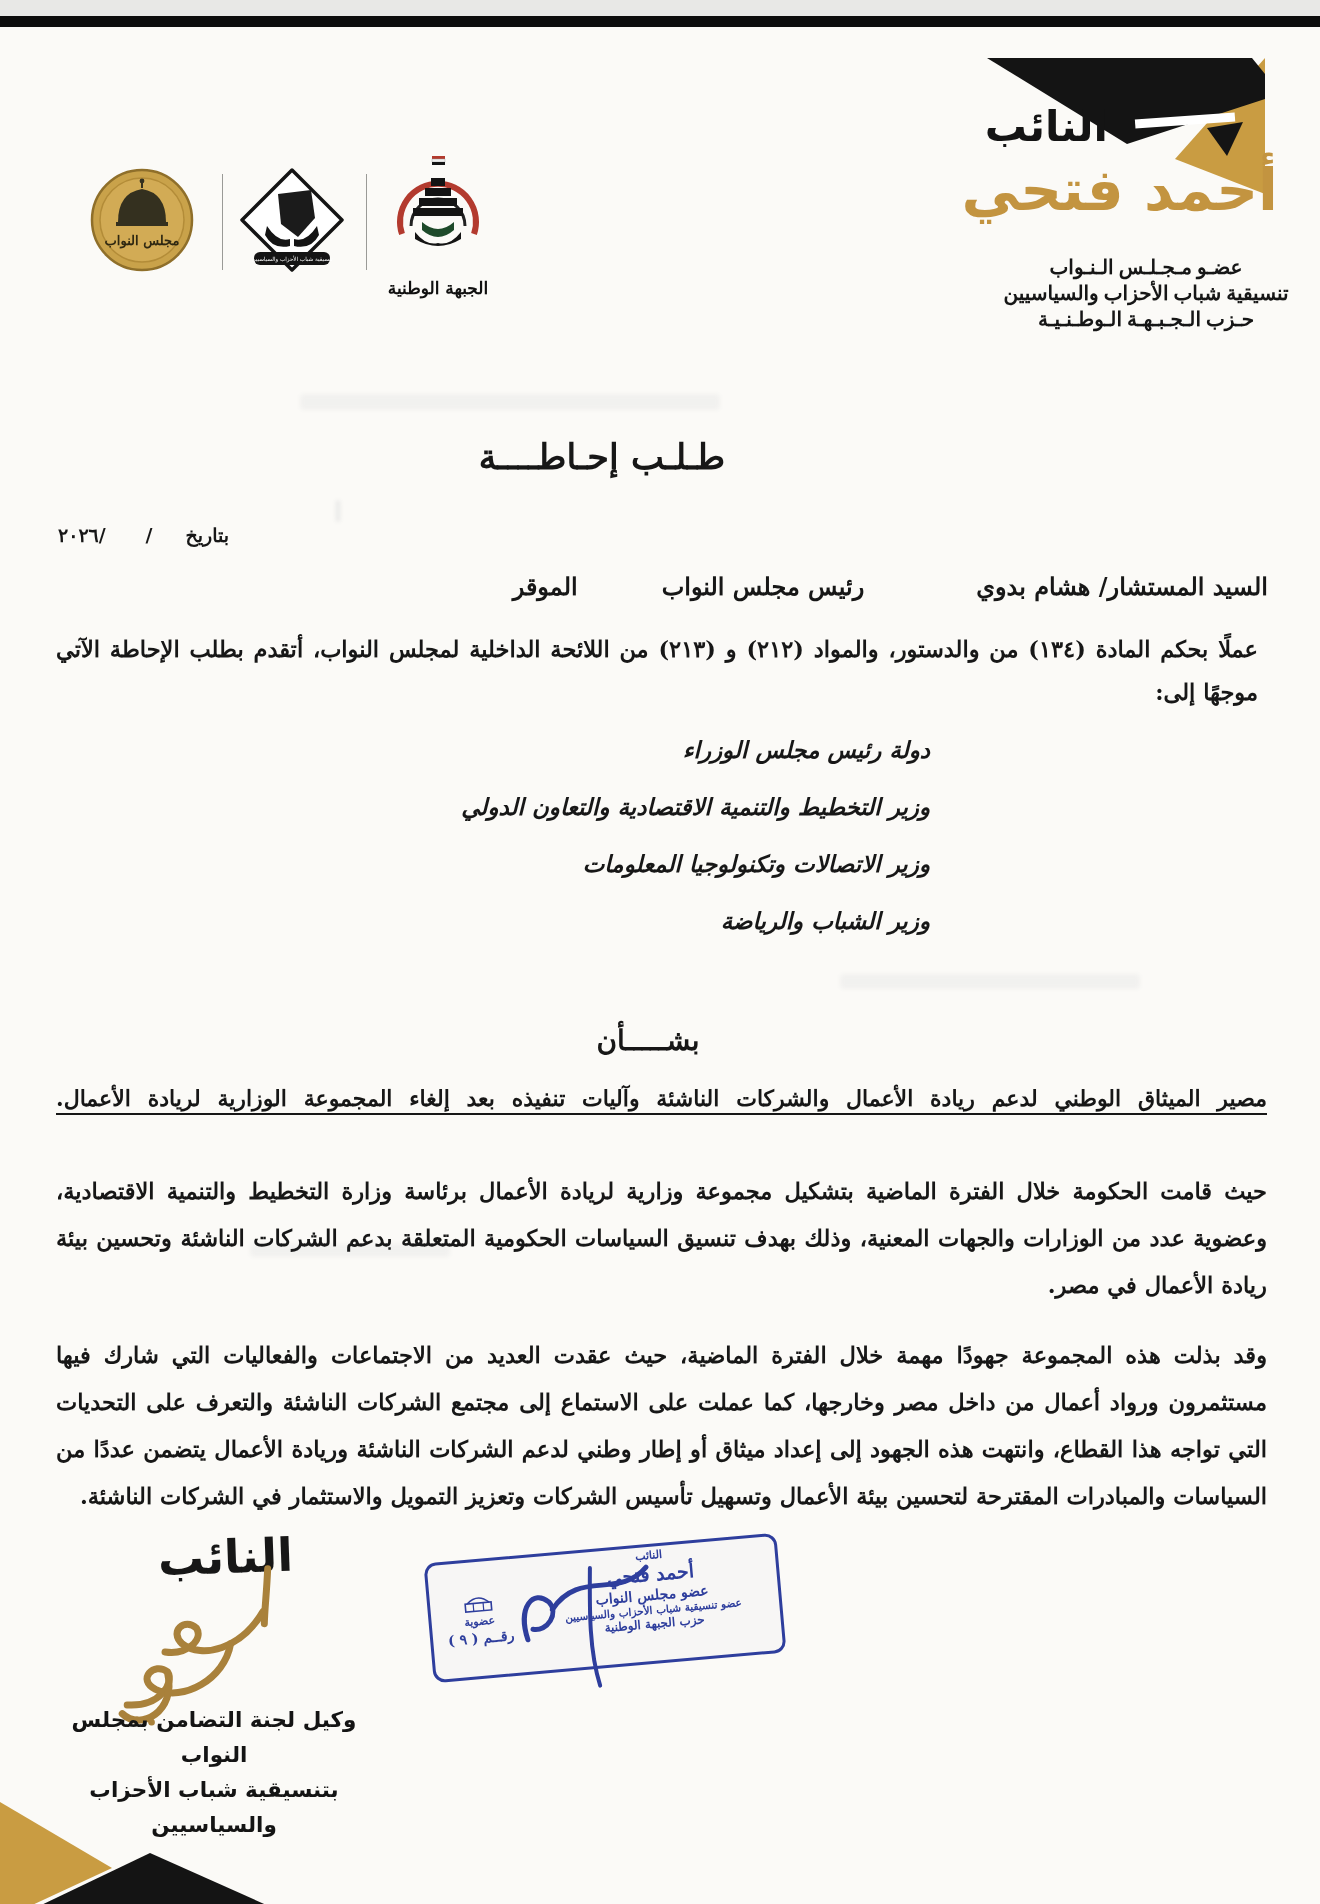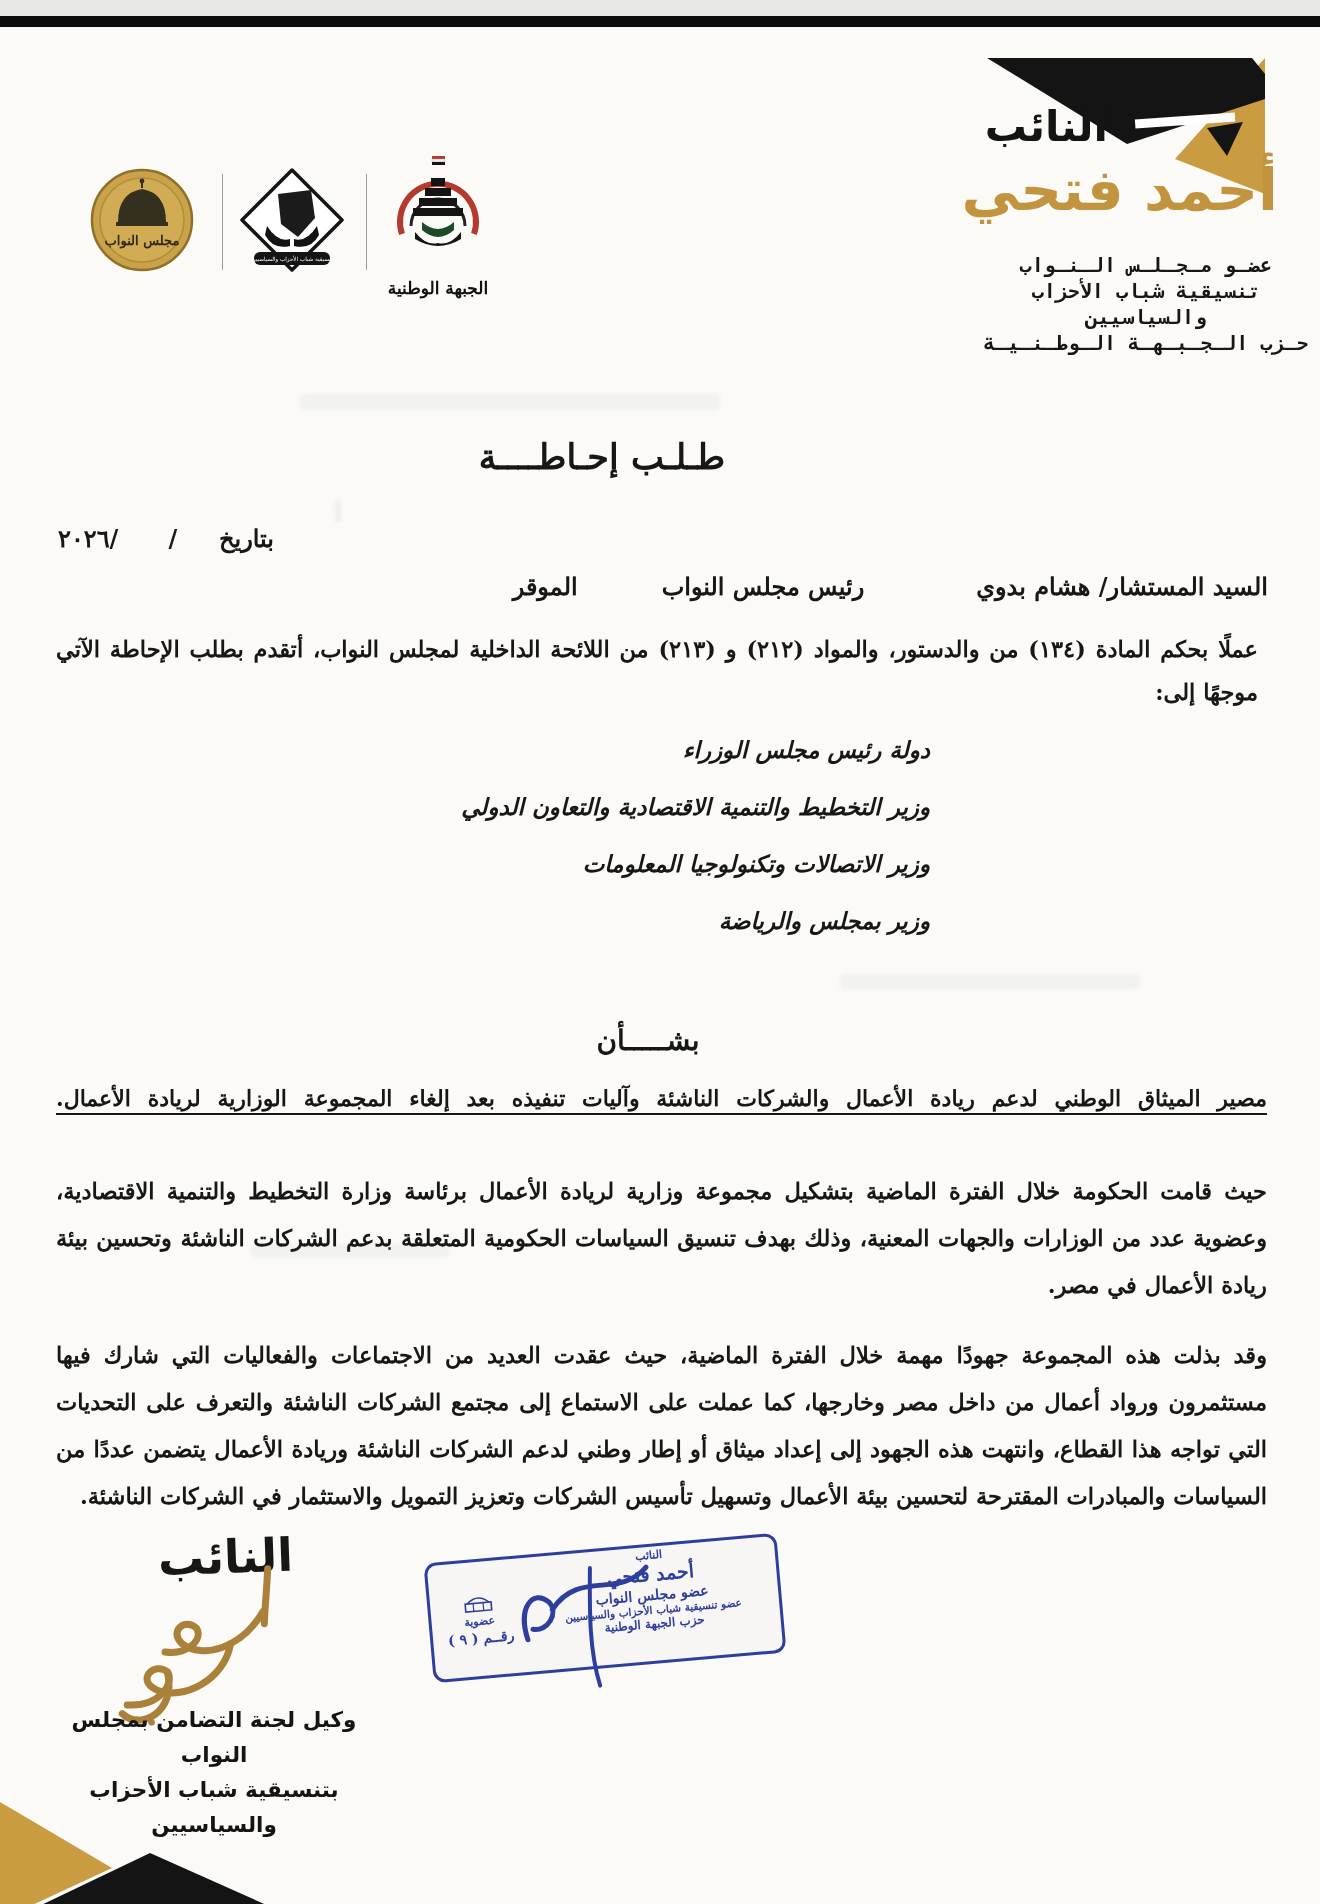--- a/index.html
+++ b/index.html
@@ -6,26 +6,26 @@
   :root{
     --kufi:"DejaVu Sans","Liberation Sans",sans-serif;
     --naskh:"DejaVu Serif","Liberation Serif",serif;
   }
   .page{position:relative;width:1320px;height:1904px;margin:16px auto;background:#fbfaf7;overflow:hidden;font-family:var(--naskh);color:#171717;}
   .abs{position:absolute;}
   .topbar{left:0;top:0;width:1320px;height:11px;background:#0d0d0d;}
   
   .hdr-label{top:86px;right:212px;font-family:var(--kufi);font-weight:800;font-size:42px;color:#141414;}
   .hdr-name{top:140px;right:42px;font-family:var(--kufi);font-weight:800;font-size:58px;color:#c39440;letter-spacing:2px;}
-  .hdr-subs{top:238px;right:6px;width:336px;text-align:center;font-family:Liberation Mono, monospace;font-weight:800;font-size:20px;line-height:26px;color:#161616;direction:rtl;}
+  .hdr-subs{top:238px;right:6px;width:336px;text-align:center;font-family:Liberation Serif, serif;font-weight:800;font-size:20px;line-height:26px;color:#161616;direction:rtl;}
   
   .logo-divider{width:1px;height:96px;background:#9a9a97;}
   
   .doc-title{top:420px;left:0;right:0;text-align:center;transform:translateX(-58px);font-weight:800;font-size:35px;direction:rtl;}
-  .date-line{top:508px;left:58px;font-size:24px;font-weight:700;direction:rtl;}
+  .date-line{top:508px;left:58px;font-size:19px;font-weight:700;direction:rtl;}
   .addressee{top:556px;right:52px;direction:rtl;display:flex;align-items:baseline;font-size:24px;font-weight:800;}
   .addressee .gap1{width:112px;} .addressee .gap2{width:84px;}
   .intro{top:612px;right:62px;left:56px;direction:rtl;text-align:justify;font-size:22.5px;font-weight:700;line-height:43px;}
   .recipients{top:722px;right:390px;direction:rtl;text-align:right;font-size:23px;font-weight:800;list-style:none;margin:0;padding:0;}
   .recipients li{margin:0 0 33px 0;line-height:24px;font-style:italic;}
   .regarding{top:1008px;left:0;right:0;text-align:center;transform:translateX(-12px);font-size:28px;font-weight:800;direction:rtl;}
   .subject{top:1062px;right:53px;left:56px;direction:rtl;text-align:justify;text-align-last:justify;font-size:22px;font-weight:800;line-height:40px;text-decoration:underline;text-underline-offset:7px;text-decoration-thickness:2px;}
   .body-p{right:53px;left:56px;direction:rtl;text-align:justify;font-size:22.5px;font-weight:700;line-height:47px;}
   .p1{top:1152px;} .p2{top:1316px;}
   
@@ -112,21 +112,21 @@
     <span class="gap2"></span>
     <span>الموقر</span>
   </div>
 
   <div class="abs intro">عملًا بحكم المادة (١٣٤) من والدستور، والمواد (٢١٢) و (٢١٣) من اللائحة الداخلية لمجلس النواب، أتقدم بطلب الإحاطة الآتي موجهًا إلى:</div>
 
   <ul class="abs recipients">
     <li>دولة رئيس مجلس الوزراء</li>
     <li>وزير التخطيط والتنمية الاقتصادية والتعاون الدولي</li>
     <li>وزير الاتصالات وتكنولوجيا المعلومات</li>
-    <li>وزير بمجلس والرياضة</li>
+    <li>وزير الشباب والرياضة</li>
   </ul>
 
   <div class="abs regarding">بشـــــأن</div>
   <div class="abs subject">مصير الميثاق الوطني لدعم ريادة الأعمال والشركات الناشئة وآليات تنفيذه بعد إلغاء المجموعة الوزارية لريادة الأعمال.</div>
 
   <div class="abs body-p p1">حيث قامت الحكومة خلال الفترة الماضية بتشكيل مجموعة وزارية لريادة الأعمال برئاسة وزارة التخطيط والتنمية الاقتصادية، وعضوية عدد من الوزارات والجهات المعنية، وذلك بهدف تنسيق السياسات الحكومية المتعلقة بدعم الشركات الناشئة وتحسين بيئة ريادة الأعمال في مصر.</div>
   <div class="abs body-p p2">وقد بذلت هذه المجموعة جهودًا مهمة خلال الفترة الماضية، حيث عقدت العديد من الاجتماعات والفعاليات التي شارك فيها مستثمرون ورواد أعمال من داخل مصر وخارجها، كما عملت على الاستماع إلى مجتمع الشركات الناشئة والتعرف على التحديات التي تواجه هذا القطاع، وانتهت هذه الجهود إلى إعداد ميثاق أو إطار وطني لدعم الشركات الناشئة وريادة الأعمال يتضمن عددًا من السياسات والمبادرات المقترحة لتحسين بيئة الأعمال وتسهيل تأسيس الشركات وتعزيز التمويل والاستثمار في الشركات الناشئة.</div>
 
   <div class="abs sig-label">النائب</div>
 

